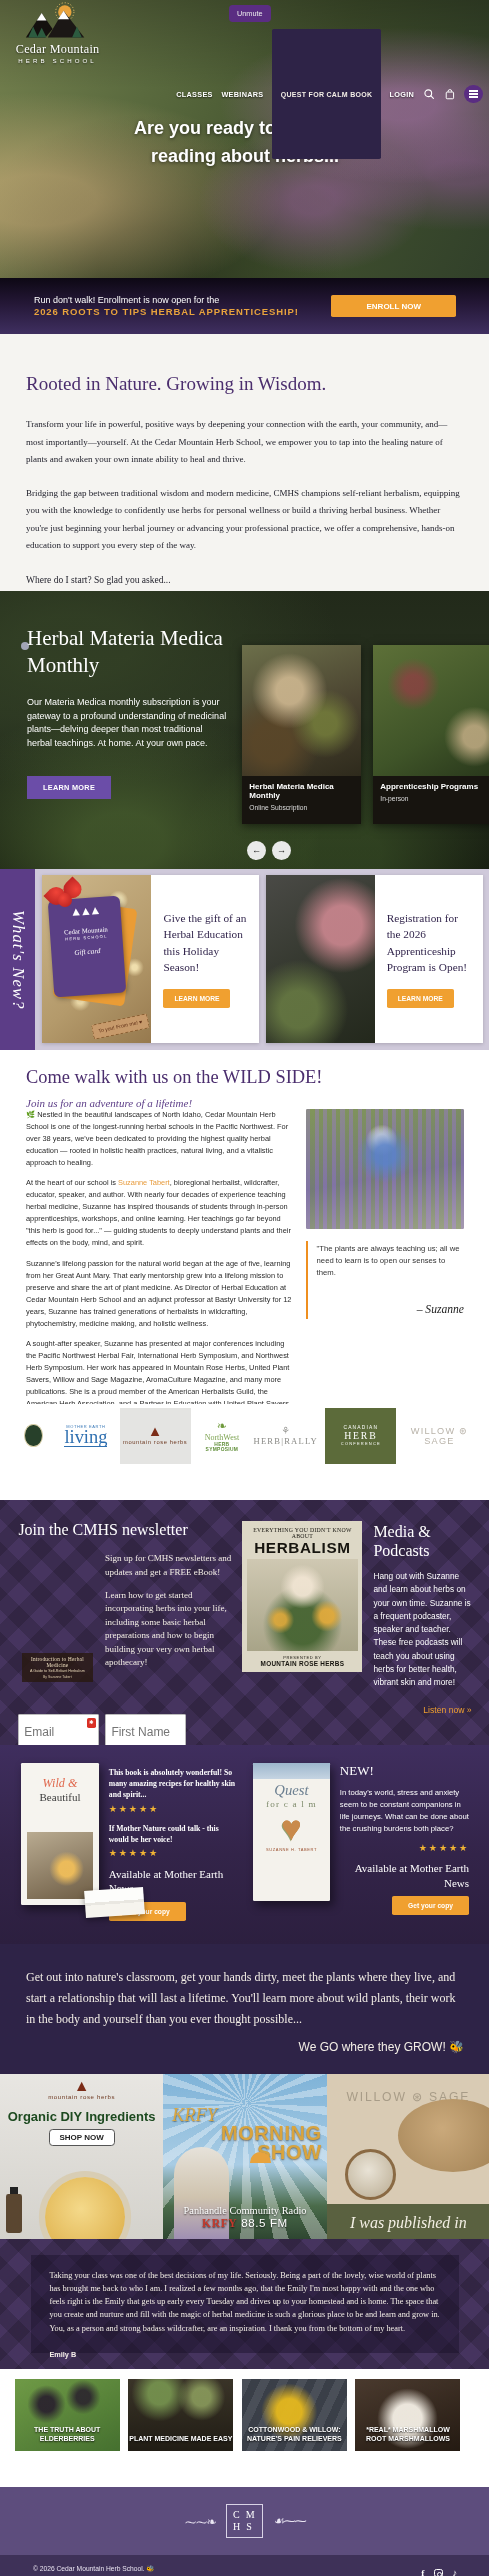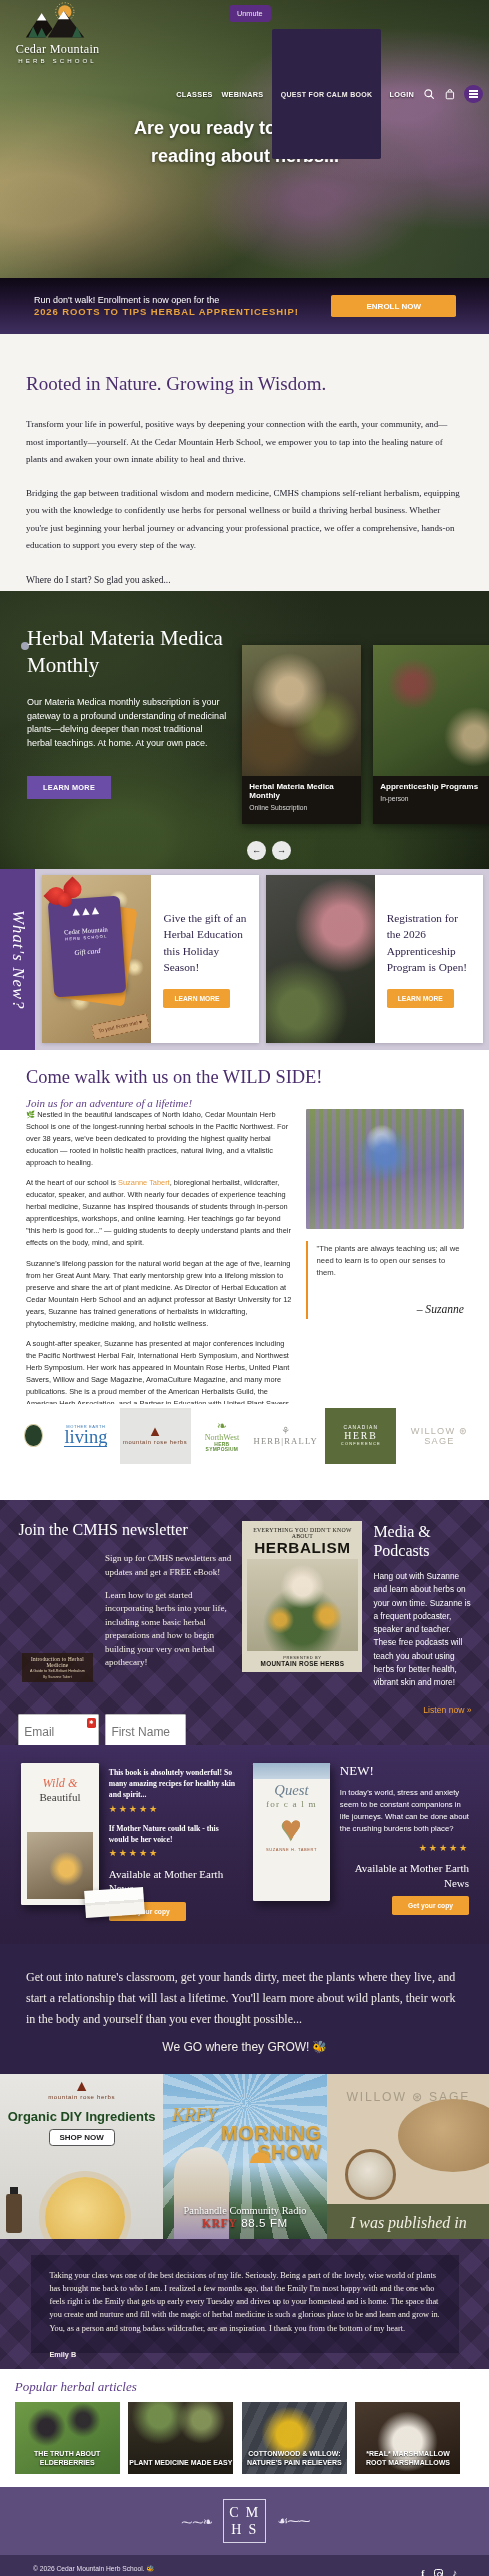--- a/index.html
+++ b/index.html
@@ -200,21 +200,21 @@
   .bk-quest .auth{font-size:4px;letter-spacing:0.6px;color:#9a4f2e;margin-top:2.4px}
   .bk-new .new{font-family:"Liberation Serif",serif;font-size:13px;margin-bottom:7.3px}
   .bk-new p{font-size:7.7px;line-height:1.55;margin-bottom:7.3px}
   .bk-new .stars{display:block;text-align:right}
   .bk-new .avail{text-align:right}
   .bk-new .getcopy{float:right}
 
   
   .cta{height:130px;background:#2e2347;color:#f3eee6;padding:23px 26px 0}
   .cta p{font-family:"Liberation Serif",serif;font-size:12px;line-height:1.75;max-width:438px}
-  .cta .tag{text-align:center;font-size:12px;margin-top:9.8px}
+  .cta .tag{text-align:right;font-size:12px;margin-top:9.8px}
 
   
   .mstrip{height:165px;display:flex}
   .ms{flex:1;position:relative;overflow:hidden}
   .ms1{background:linear-gradient(180deg,#e8e6e2,#d4d2cc);text-align:center;padding-top:6.1px}
   .ms1 .mtn{color:#7b2c18;font-size:16px;line-height:.8}
   .ms1 .brand{font-size:6.1px;color:#6e3a22;letter-spacing:0.6px}
   .ms1 .head{color:#1d4a20;font-size:13px;font-weight:bold;margin-top:9px}
   .ms1 .shop{display:inline-block;margin-top:4.9px;background:#fff;border:1.2px solid #555;border-radius:3.7px;padding:3.1px 9.8px;font-size:8px;font-weight:bold;color:#222}
   .ms1 .bowl{position:absolute;left:45px;bottom:-18.4px;width:80px;height:80px;border-radius:50%;background:radial-gradient(circle at 45% 40%,#f4d98a,#e2b755 70%,#b9914a);box-shadow:0 0 0 6.1px #d8cdb4}
@@ -253,21 +253,21 @@
   .art-card{width:105px;height:72px;position:relative;display:flex;align-items:flex-end;justify-content:center;padding-bottom:7.3px;cursor:pointer}
   .art-card .t{position:relative;color:#fff;font-weight:bold;font-size:7px;text-align:center;line-height:1.3;text-shadow:0 0.6px 1.8px rgba(0,0,0,.8)}
   .art1{background:radial-gradient(circle at 30% 35%, rgba(40,30,45,.9) 0 9%, transparent 22%),radial-gradient(circle at 65% 25%, rgba(40,30,45,.85) 0 8%, transparent 20%),linear-gradient(150deg,#6f9a46,#45702f)}
   .art2{background:radial-gradient(circle at 30% 20%, rgba(120,150,80,.9) 0 12%, transparent 30%),radial-gradient(circle at 70% 25%, rgba(150,170,100,.8) 0 10%, transparent 26%),linear-gradient(180deg,#3a3428,#201c14)}
   .art3{background:radial-gradient(circle at 45% 45%, rgba(230,185,30,.95) 0 18%, transparent 40%),repeating-linear-gradient(115deg,#4a4f58 0 8.6px,#3a3f48 8.6px 17px)}
   .art4{background:radial-gradient(circle at 50% 55%, rgba(245,240,230,.95) 0 22%, transparent 46%),linear-gradient(160deg,#4a3a2e,#241a12)}
 
   
   .footer-main{height:68px;background:#5d4d7d;display:flex;align-items:center;justify-content:center;gap:11px;color:#fff}
   .flourish{font-size:12.2px;color:#e9e5f2;letter-spacing:-1.2px}
-  .monogram{border:0.6px solid #d9d3e6;padding:3.1px 5.5px;text-align:center;font-family:"Liberation Serif",serif;font-size:14px;line-height:1.25;letter-spacing:1.8px}
+  .monogram{border:0.6px solid #d9d3e6;padding:3.1px 5.5px;font-family:"Liberation Serif",serif;font-size:10px;line-height:1.25;letter-spacing:1.8px}
   .footer-bar{height:37px;background:#3e3158;color:#e8e3f0;display:flex;align-items:center;justify-content:space-between;padding:0 33px}
   .fb-left .c{font-size:6.7px}
   .fb-left .d{font-size:5.2px;font-style:italic;margin-top:2.4px;color:#cfc8dd}
   .socials{display:flex;gap:9.8px;font-size:9.2px}
   .socials a{color:#fff;text-decoration:none}
   .ig{display:inline-block;width:8.6px;height:8.6px;border:0.9px solid #fff;border-radius:2.4px;position:relative;top:0.6px}
   .ig::before{content:"";position:absolute;left:2.1px;top:2.1px;width:3.1px;height:3.1px;border:0.9px solid #fff;border-radius:50%}
 </style>
 </head>
 <body>
@@ -567,21 +567,20 @@
 </section>
 
 <section class="testimonial damask">
   <div class="tst-box">
     <p>Taking your class was one of the best decisions of my life. Seriously. Being a part of the lovely, wise world of plants has brought me back to who I am. I realized a few months ago, that the Emily I'm most happy with and the one who feels right is the Emily that gets up early every Tuesday and drives up to your homestead and is home. The space that you create and nurture and fill with the magic of herbal medicine is such a glorious place to be and learn and grow in. You, as a person and strong badass wildcrafter, are an inspiration. I thank you from the bottom of my heart.</p>
     <div class="who">Emily B</div>
   </div>
 </section>
 
 <section class="articles">
-  <span class="script">Popular herbal articles</span>
   <div class="art-row">
     <div class="art-card art1">
         <span class="t">THE TRUTH ABOUT ELDERBERRIES</span>
       </div>
     <div class="art-card art2">
         <span class="t">PLANT MEDICINE MADE EASY</span>
       </div>
     <div class="art-card art3">
         <span class="t">COTTONWOOD &amp; WILLOW: NATURE'S PAIN RELIEVERS</span>
       </div>

